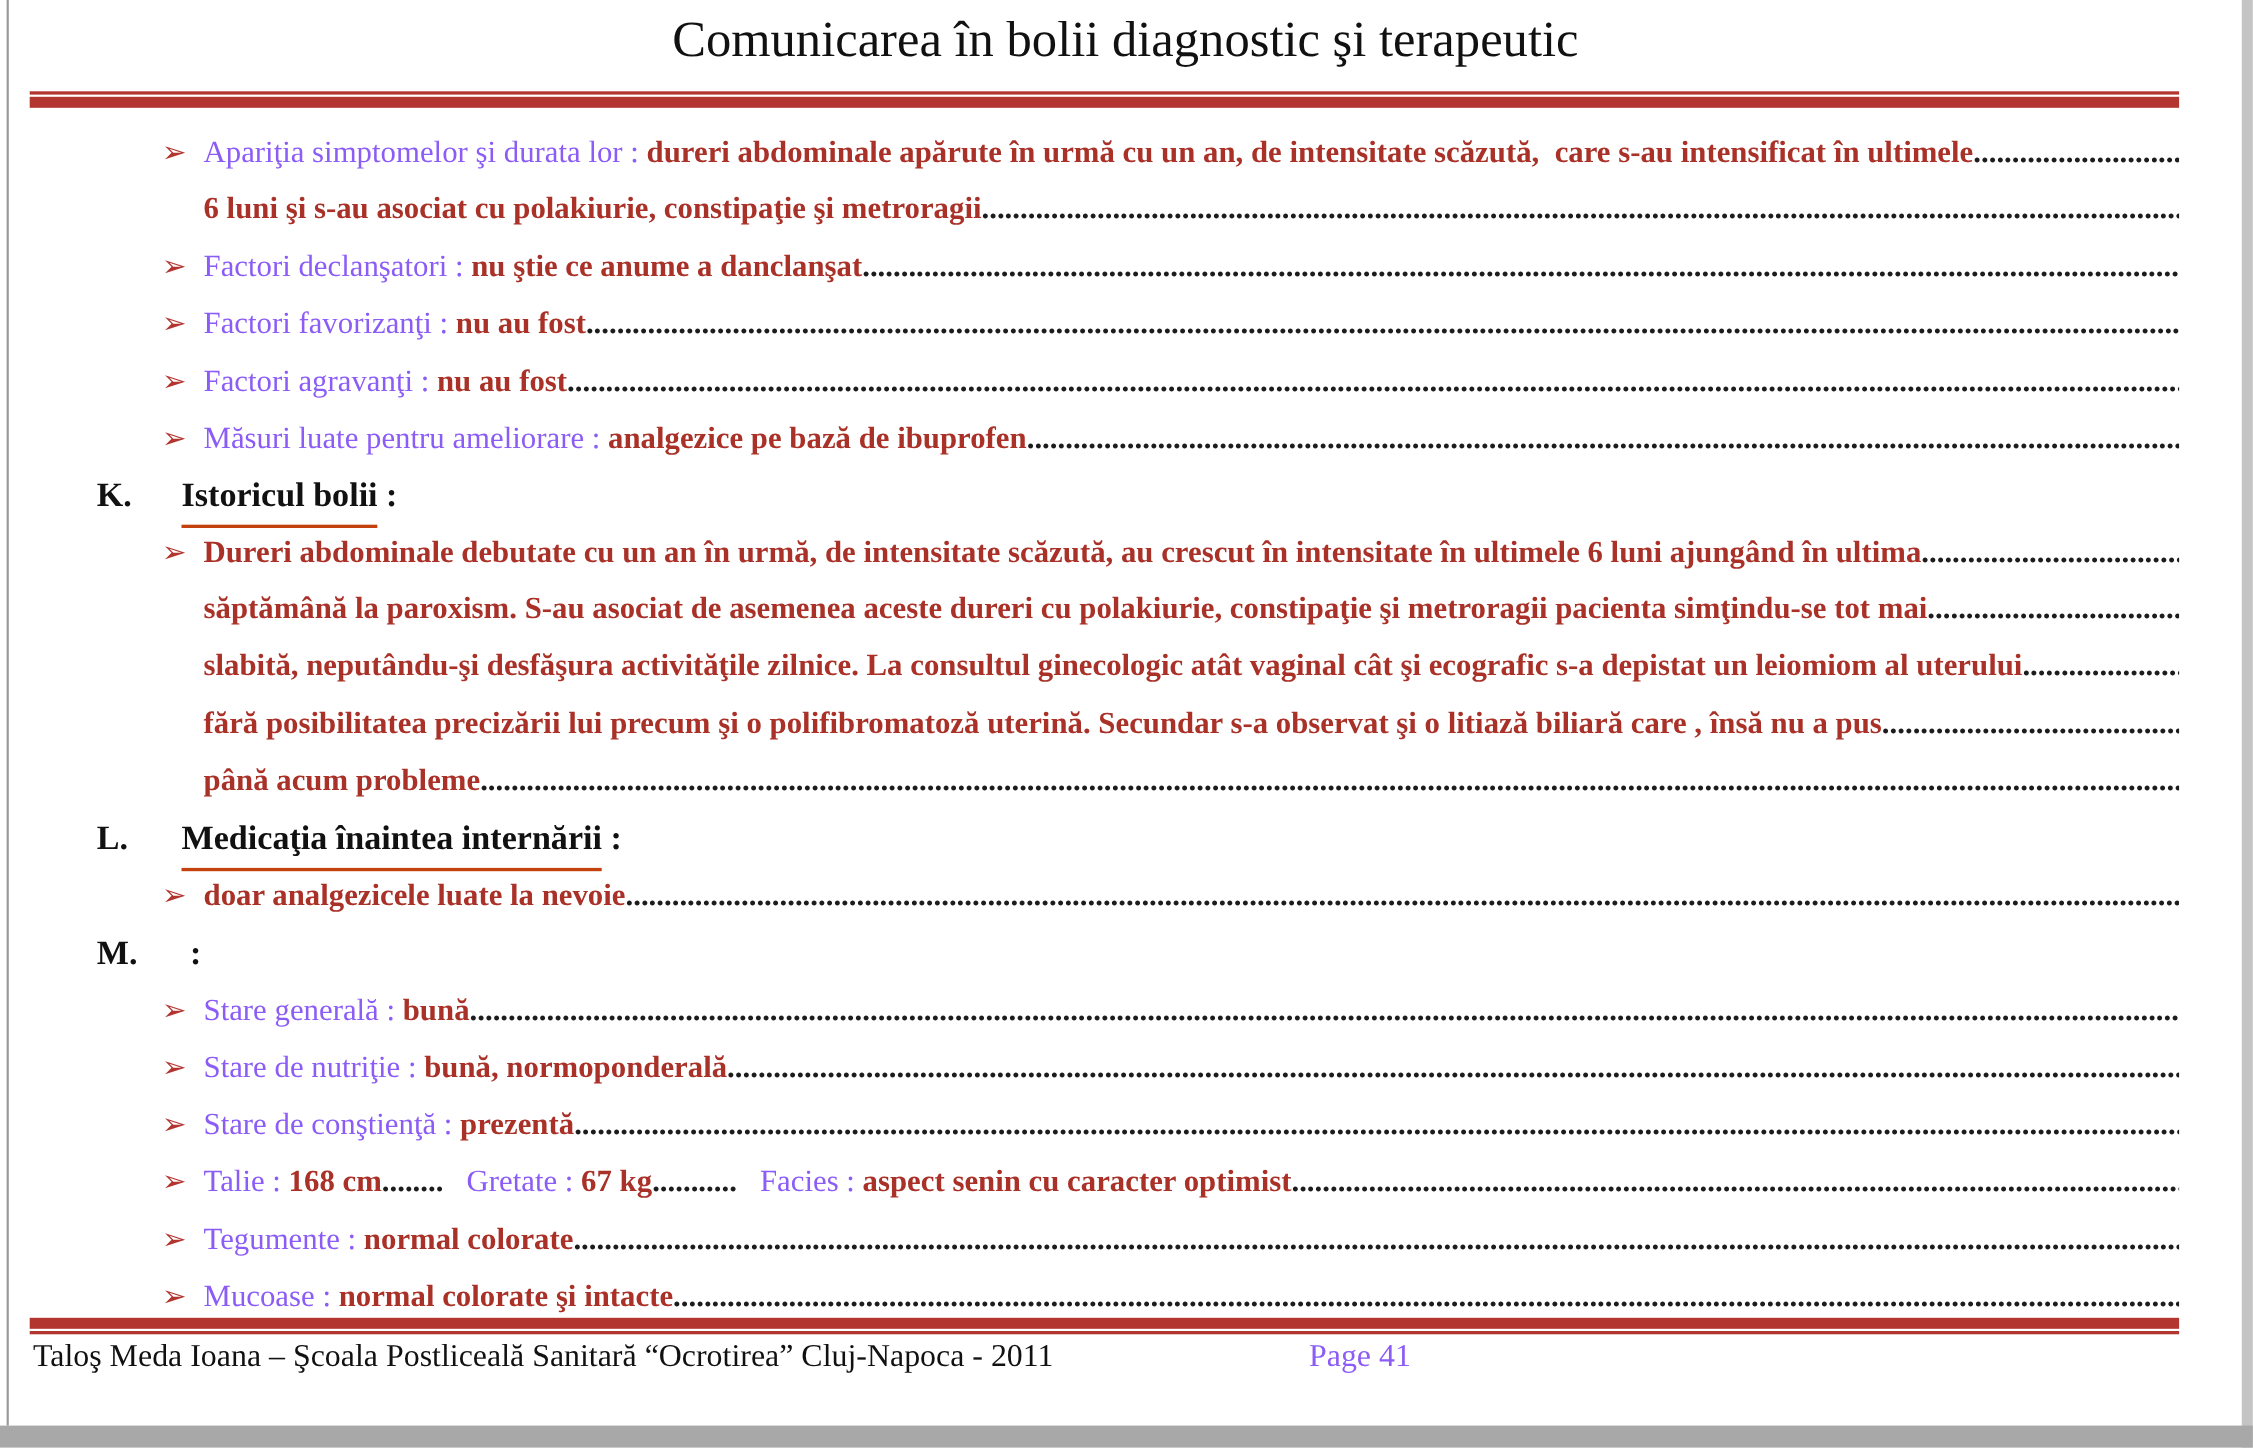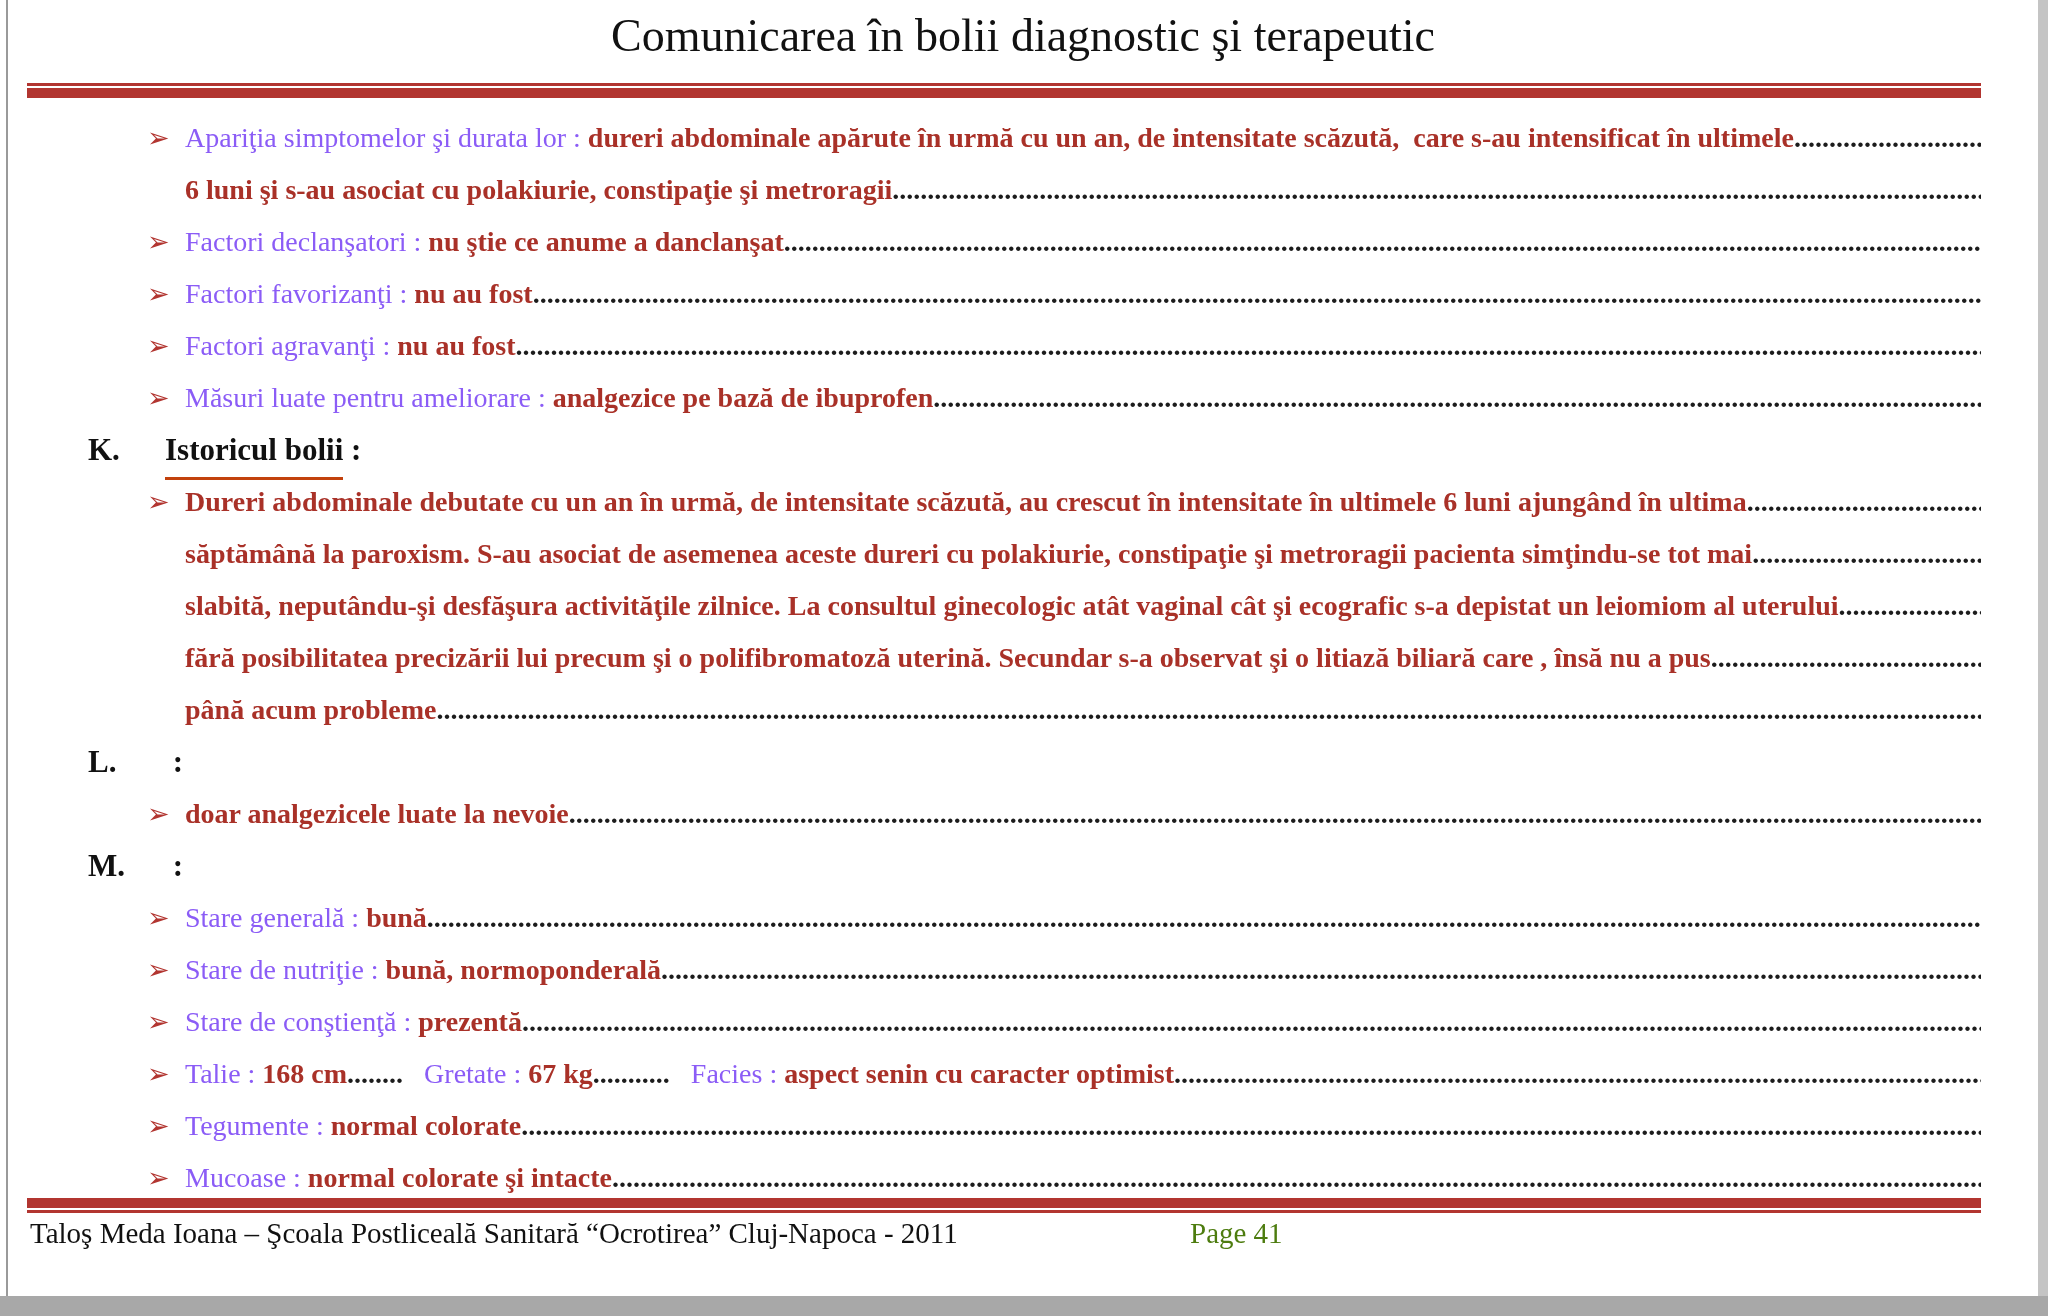--- a/index.html
+++ b/index.html
@@ -38,21 +38,21 @@
   .arrow{width:38px;flex:none;color:var(--accent,#b23530);font-size:27px;}
   .label{color:#8b5cf6;}
   .value{color:var(--value,#a93128);font-weight:bold;}
   .dots{color:#1c1c1c;font-weight:bold;}
   .leader{flex:1 1 0;min-width:0;overflow:hidden;color:#1c1c1c;font-weight:bold;}
   .row.heading{padding-left:80px;font-weight:bold;font-size:31px;color:#111;}
   .hletter{width:77px;flex:none;}
   .htext{border-bottom:3px solid #c2410c;padding-bottom:1px;}
 
   #footer-author{position:absolute;left:22px;top:1216px;font-size:29px;line-height:34px;color:#111;}
-  #footer-page{position:absolute;left:1182px;top:1216px;font-size:29px;line-height:34px;color:#4d7c0f;}
+  #footer-page{position:absolute;left:1182px;top:1216px;font-size:29px;line-height:34px;color:#8b5cf6;}
 </style>
 </head>
 <body>
 
 <div id="page">
   <div id="title">Comunicarea în bolii diagnostic şi terapeutic</div>
 
   <div id="rule-top" class="rule">
     <div class="thin"></div>
     <div class="gap"></div>
@@ -65,21 +65,21 @@
       <div class="row bullet"><span class="arrow">➢</span><span class="label">Factori declanşatori : </span><span class="value">nu ştie ce anume a danclanşat</span><span class="leader">................................................................................................................................................................................................................................................................................................................................................................................................................</span></div>
       <div class="row bullet"><span class="arrow">➢</span><span class="label">Factori favorizanţi : </span><span class="value">nu au fost</span><span class="leader">................................................................................................................................................................................................................................................................................................................................................................................................................</span></div>
       <div class="row bullet"><span class="arrow">➢</span><span class="label">Factori agravanţi : </span><span class="value">nu au fost</span><span class="leader">................................................................................................................................................................................................................................................................................................................................................................................................................</span></div>
       <div class="row bullet"><span class="arrow">➢</span><span class="label">Măsuri luate pentru ameliorare : </span><span class="value">analgezice pe bază de ibuprofen</span><span class="leader">................................................................................................................................................................................................................................................................................................................................................................................................................</span></div>
       <div class="row heading"><span class="hletter">K.</span><span class="htext">Istoricul bolii</span><span class="hsuffix"> :</span></div>
       <div class="row bullet"><span class="arrow">➢</span><span class="value">Dureri abdominale debutate cu un an în urmă, de intensitate scăzută, au crescut în intensitate în ultimele 6 luni ajungând în ultima</span><span class="leader">................................................................................................................................................................................................................................................................................................................................................................................................................</span></div>
       <div class="row cont"><span class="value">săptămână la paroxism. S-au asociat de asemenea aceste dureri cu polakiurie, constipaţie şi metroragii pacienta simţindu-se tot mai</span><span class="leader">................................................................................................................................................................................................................................................................................................................................................................................................................</span></div>
       <div class="row cont"><span class="value">slabită, neputându-şi desfăşura activităţile zilnice. La consultul ginecologic atât vaginal cât şi ecografic s-a depistat un leiomiom al uterului</span><span class="leader">................................................................................................................................................................................................................................................................................................................................................................................................................</span></div>
       <div class="row cont"><span class="value">fără posibilitatea precizării lui precum şi o polifibromatoză uterină. Secundar s-a observat şi o litiază biliară care , însă nu a pus</span><span class="leader">................................................................................................................................................................................................................................................................................................................................................................................................................</span></div>
       <div class="row cont"><span class="value">până acum probleme</span><span class="leader">................................................................................................................................................................................................................................................................................................................................................................................................................</span></div>
-      <div class="row heading"><span class="hletter">L.</span><span class="hsuffix"> :</span></div>
+      <div class="row heading"><span class="hletter">L.</span><span class="htext">Medicaţia înaintea internării</span><span class="hsuffix"> :</span></div>
       <div class="row bullet"><span class="arrow">➢</span><span class="value">doar analgezicele luate la nevoie</span><span class="leader">................................................................................................................................................................................................................................................................................................................................................................................................................</span></div>
       <div class="row heading"><span class="hletter">M.</span><span class="hsuffix"> :</span></div>
       <div class="row bullet"><span class="arrow">➢</span><span class="label">Stare generală : </span><span class="value">bună</span><span class="leader">................................................................................................................................................................................................................................................................................................................................................................................................................</span></div>
       <div class="row bullet"><span class="arrow">➢</span><span class="label">Stare de nutriţie : </span><span class="value">bună, normoponderală</span><span class="leader">................................................................................................................................................................................................................................................................................................................................................................................................................</span></div>
       <div class="row bullet"><span class="arrow">➢</span><span class="label">Stare de conştienţă : </span><span class="value">prezentă</span><span class="leader">................................................................................................................................................................................................................................................................................................................................................................................................................</span></div>
       <div class="row bullet"><span class="arrow">➢</span><span class="label">Talie : </span><span class="value">168 cm</span><span class="dots">........</span><span class="label">   Gretate : </span><span class="value">67 kg</span><span class="dots">...........</span><span class="label">   Facies : </span><span class="value">aspect senin cu caracter optimist</span><span class="leader">................................................................................................................................................................................................................................................................................................................................................................................................................</span></div>
       <div class="row bullet"><span class="arrow">➢</span><span class="label">Tegumente : </span><span class="value">normal colorate</span><span class="leader">................................................................................................................................................................................................................................................................................................................................................................................................................</span></div>
       <div class="row bullet"><span class="arrow">➢</span><span class="label">Mucoase : </span><span class="value">normal colorate şi intacte</span><span class="leader">................................................................................................................................................................................................................................................................................................................................................................................................................</span></div>
     </div>
 

